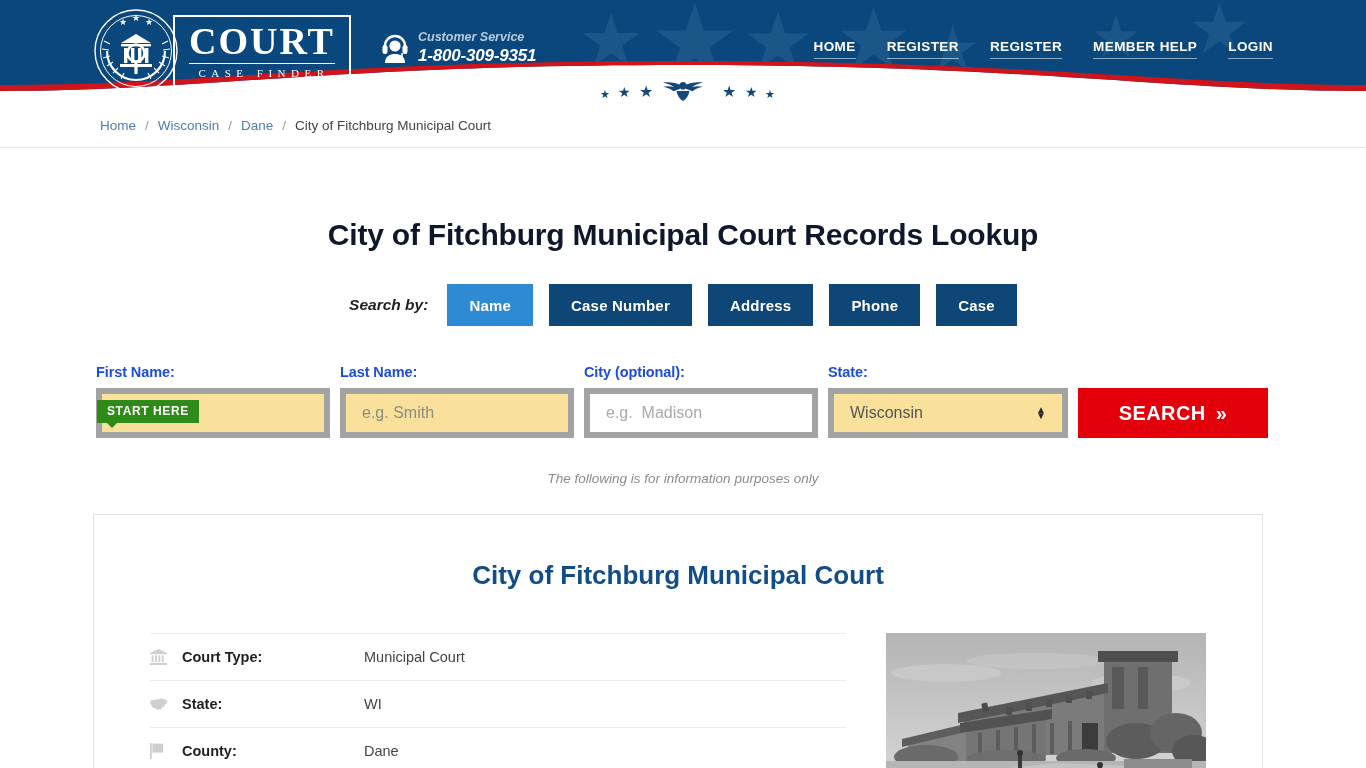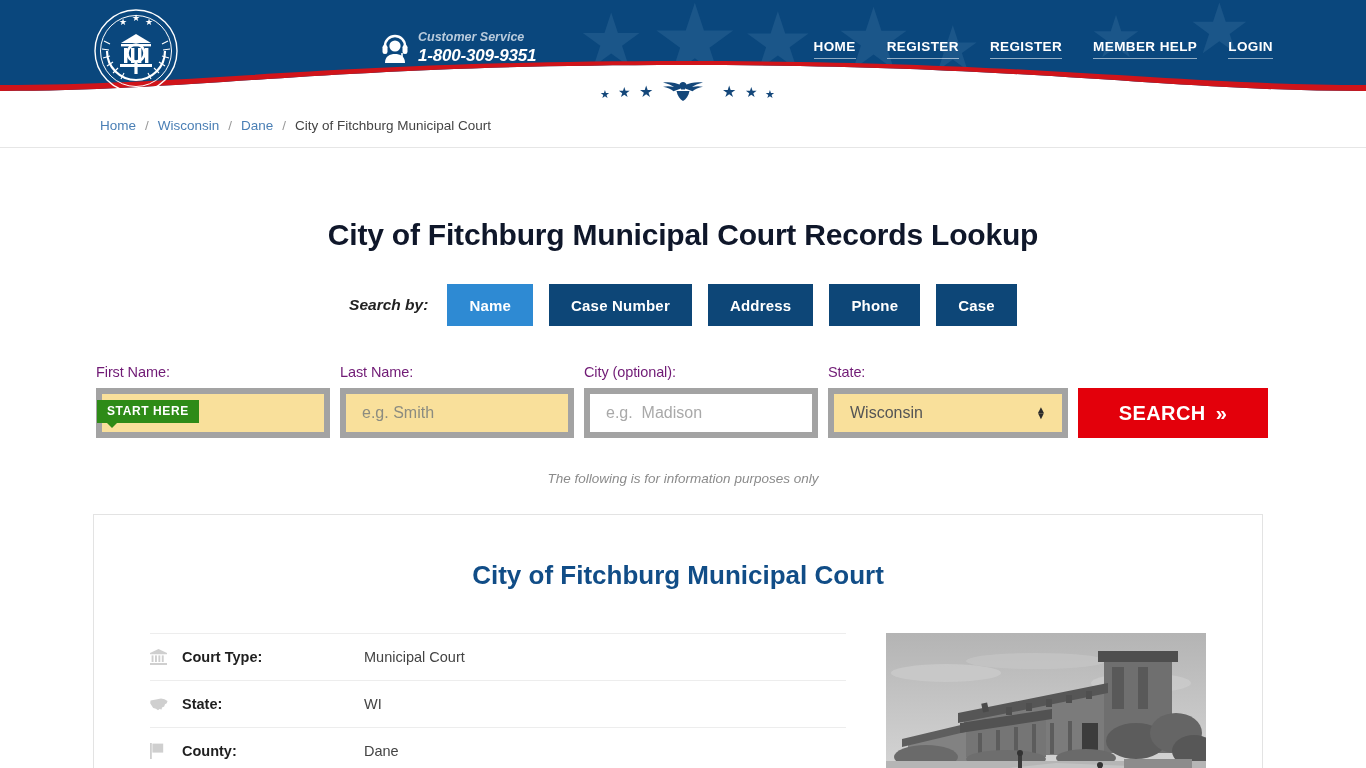--- a/index.html
+++ b/index.html
@@ -231,22 +231,22 @@
   .form-row {
     margin-top: 38px;
     display: flex;
     align-items: flex-end;
     gap: 10px;
     padding-left: 3px;
   }
   .field { display: flex; flex-direction: column; }
   .field-label {
     font-size: 14.5px;
-    font-weight: normal;
-    color: #701a75;
+    font-weight: bold;
+    color: #1d4ed8;
     margin-bottom: 8px;
     letter-spacing: -0.1px;
   }
   .field input[type="text"],
   .field .selectbox {
     height: 50px;
     border: 6px solid #a3a3a3;
     font-size: 16px;
     color: #555555;
     padding: 0 16px;
@@ -406,20 +406,25 @@
           <rect x="31" y="40" width="3.4" height="15" fill="#ffffff"></rect>
           <rect x="38" y="40" width="3.4" height="15" fill="#ffffff"></rect>
           <rect x="45" y="40" width="3.4" height="15" fill="#ffffff"></rect>
           <rect x="52" y="40" width="3.4" height="15" fill="#ffffff"></rect>
           <rect x="27" y="56" width="32" height="3" fill="#ffffff"></rect>
 
           <circle cx="43" cy="45" r="8.5" fill="none" stroke="#ffffff" stroke-width="2.6"></circle>
           <path d="M43 54 L43 66" stroke="#ffffff" stroke-width="3.2"></path>
         </svg>
       </div>
+      <div class="logo-text">
+        <div class="logo-court">COURT</div>
+        <div class="logo-rule"></div>
+        <div class="logo-sub">CASE FINDER</div>
+      </div>
     </div>
 
     <div class="cs-wrap">
       <div class="cs-icon">
         <svg width="28" height="30" viewBox="0 0 28 30">
           <path d="M4 13 A10 10 0 0 1 24 13" fill="none" stroke="#ffffff" stroke-width="2.4"></path>
           <rect x="1.5" y="12" width="5" height="9" rx="2.3" fill="#ffffff"></rect>
           <rect x="21.5" y="12" width="5" height="9" rx="2.3" fill="#ffffff"></rect>
           <circle cx="14" cy="13" r="5.6" fill="#ffffff"></circle>
           <path d="M4 30 C4 23 9 21 14 21 C19 21 24 23 24 30 Z" fill="#ffffff"></path>

